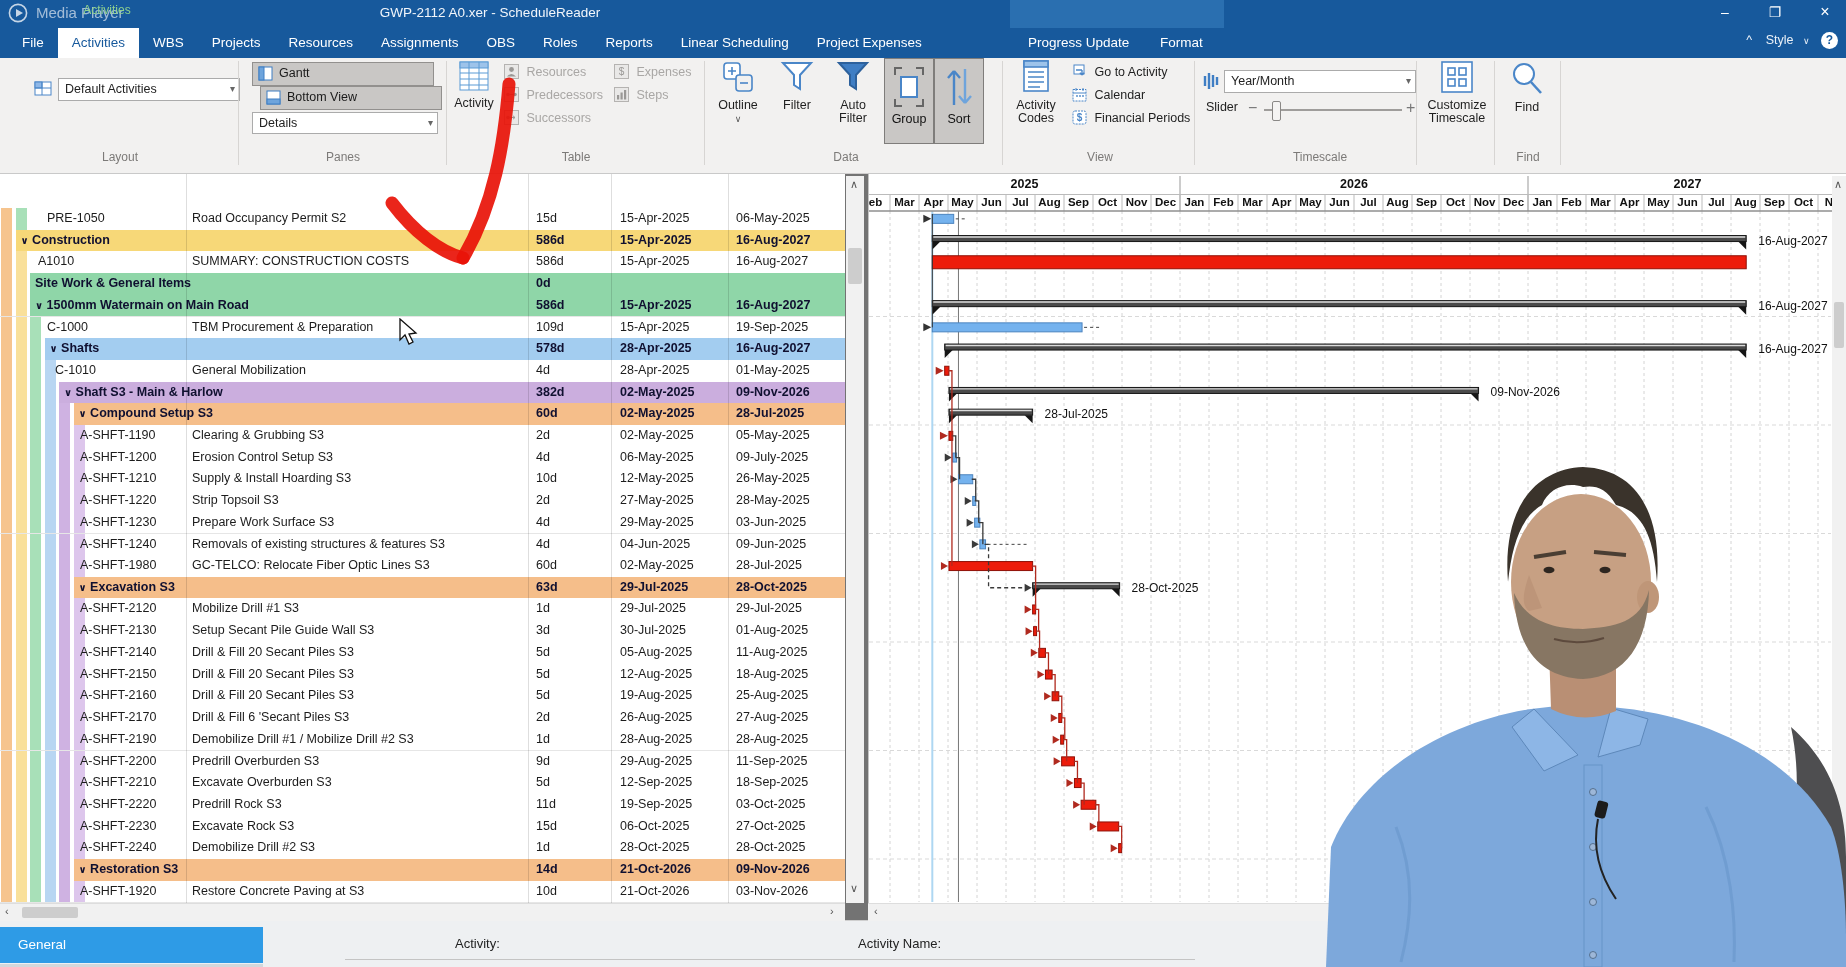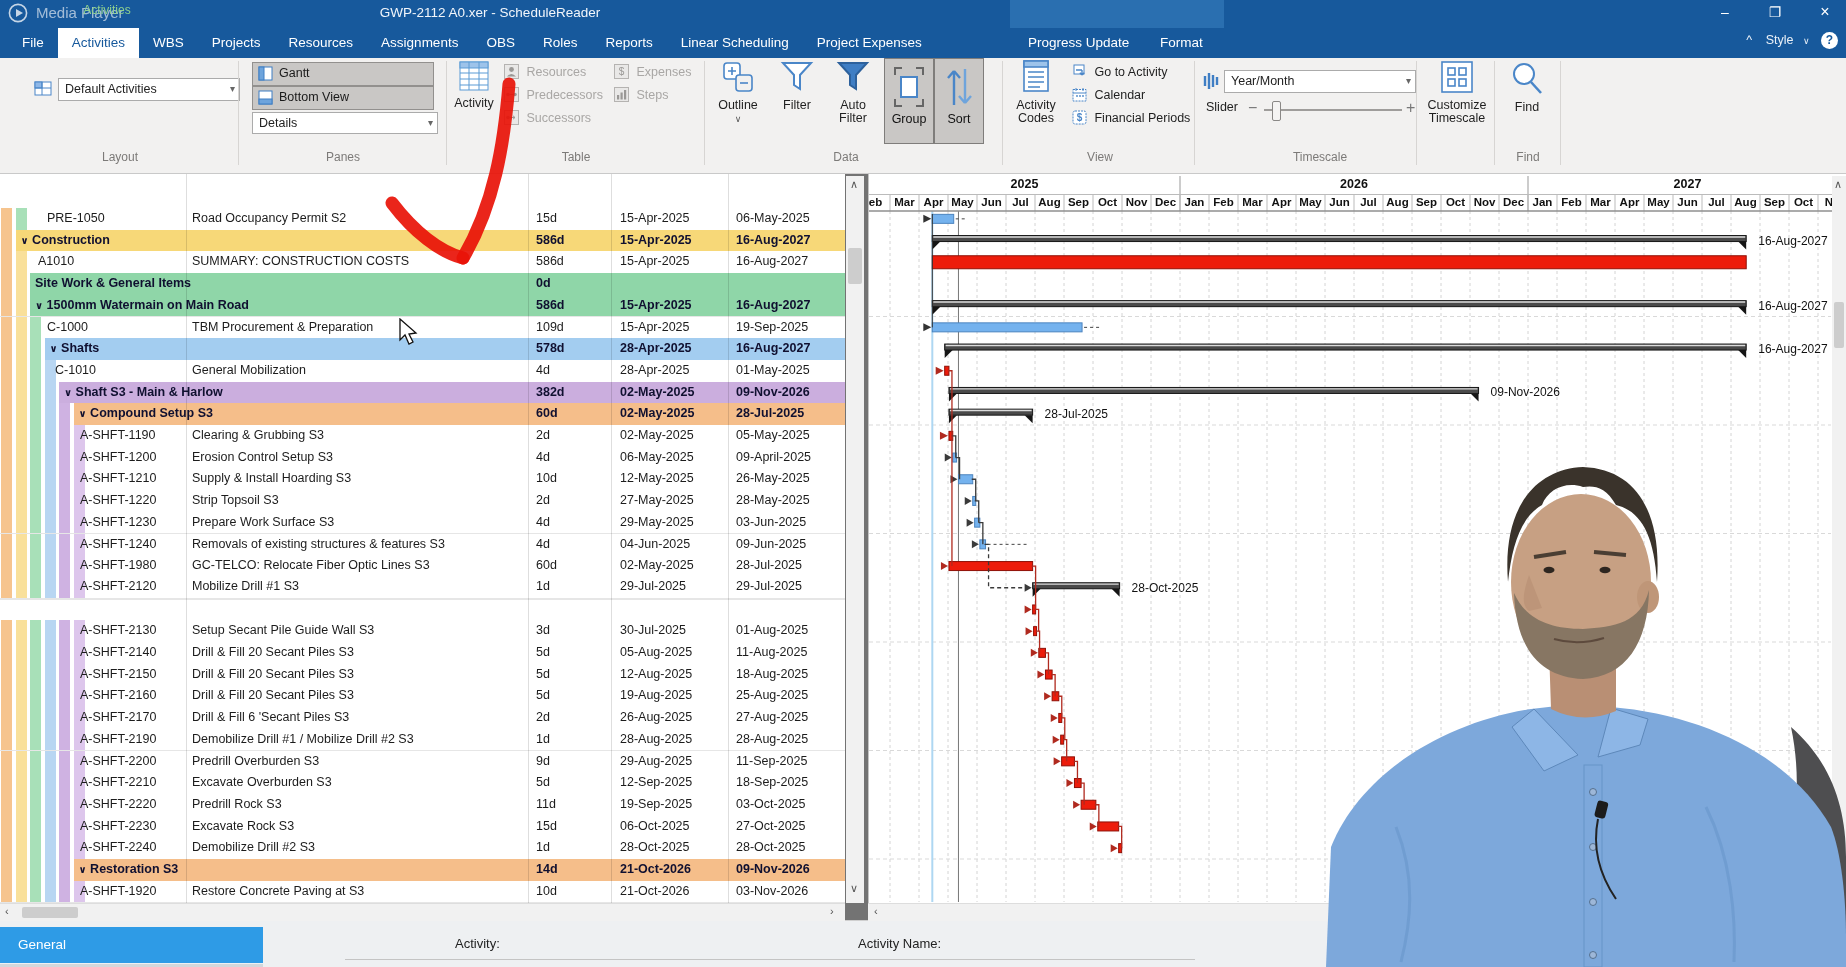--- a/index.html
+++ b/index.html
@@ -117,21 +117,21 @@
     <div class="gcap" style="left:40px;width:160px;">Layout</div>
     <div class="rdiv" style="left:238px;"></div>
 
     <div class="toggle" style="left:252px;top:4px;width:180px;height:22px;">
       <svg style="position:absolute;left:5px;top:3px" width="15" height="15" viewBox="0 0 15 15">
           <rect x="1" y="1" width="13" height="13" fill="#fff" stroke="#3f7ec4"></rect>
           <rect x="1" y="1" width="5" height="13" fill="#6ea4dc" stroke="#3f7ec4"></rect>
         </svg>
       <span class="pbtn-lbl">Gantt</span>
       </div>
-    <div class="toggle" style="left:252px;top:28px;width:180px;height:22px;text-align:center;">
+    <div class="toggle" style="left:260px;top:28px;width:180px;height:22px;text-align:center;">
       <svg style="position:absolute;left:5px;top:3px" width="15" height="15" viewBox="0 0 15 15">
           <rect x="1" y="1" width="13" height="13" fill="#fff" stroke="#3f7ec4"></rect>
           <rect x="1" y="9" width="13" height="5" fill="#6ea4dc" stroke="#3f7ec4"></rect>
         </svg>
       <span class="pbtn-lbl">Bottom View</span>
       </div>
     <div class="combo" style="left:252px;top:54px;width:178px;height:20px;"><span>Details</span><span class="dd">▾</span></div>
     <div class="gcap" style="left:263px;width:160px;">Panes</div>
     <div class="rdiv" style="left:446px;"></div>
 
@@ -397,21 +397,21 @@
           <i class="strip" style="left:1px;background:#f6c48e"></i>
           <i class="strip" style="left:15.5px;background:#f9e09a"></i>
           <i class="strip" style="left:30px;background:#a8e0b8"></i>
           <i class="strip" style="left:44.5px;background:#b8d6f2"></i>
           <i class="strip" style="left:59px;background:#cfb2e2"></i>
           <i class="strip" style="left:73.5px;background:#ddc6ec"></i>
           <span class="cell" style="left:80px">A-SHFT-1200</span>
           <span class="cell" style="left:192px">Erosion Control Setup S3</span>
           <span class="cell" style="left:536px">4d</span>
           <span class="cell" style="left:620px">06-May-2025</span>
-          <span class="cell" style="left:736px">09-April-2025</span>
+          <span class="cell" style="left:736px">09-July-2025</span>
         </div>
         <div class="trow" style="top: 294.4px;">
           <i class="strip" style="left:1px;background:#f6c48e"></i>
           <i class="strip" style="left:15.5px;background:#f9e09a"></i>
           <i class="strip" style="left:30px;background:#a8e0b8"></i>
           <i class="strip" style="left:44.5px;background:#b8d6f2"></i>
           <i class="strip" style="left:59px;background:#cfb2e2"></i>
           <i class="strip" style="left:73.5px;background:#ddc6ec"></i>
           <span class="cell" style="left:80px">A-SHFT-1210</span>
           <span class="cell" style="left:192px">Supply &amp; Install Hoarding S3</span>
@@ -476,21 +476,21 @@
           <i class="strip" style="left:15.5px;background:#f9e09a"></i>
           <i class="strip" style="left:30px;background:#a8e0b8"></i>
           <i class="strip" style="left:44.5px;background:#b8d6f2"></i>
           <i class="strip" style="left:59px;background:#cfb2e2"></i>
           <i class="gfill" style="left:73.5px;width:771.5px;background:#f5be8a"></i>
           <span class="cell name b" style="left:78.5px"><b class="crt">∨</b> Excavation S3</span>
           <span class="cell b" style="left:536px">63d</span>
           <span class="cell b" style="left:620px">29-Jul-2025</span>
           <span class="cell b" style="left:736px">28-Oct-2025</span>
         </div>
-        <div class="trow" style="top: 402px; text-decoration: underline;">
+        <div class="trow" style="top: 424px; text-decoration: underline;">
           <i class="strip" style="left:1px;background:#f6c48e"></i>
           <i class="strip" style="left:15.5px;background:#f9e09a"></i>
           <i class="strip" style="left:30px;background:#a8e0b8"></i>
           <i class="strip" style="left:44.5px;background:#b8d6f2"></i>
           <i class="strip" style="left:59px;background:#cfb2e2"></i>
           <i class="strip" style="left:73.5px;background:#ddc6ec"></i>
           <span class="cell" style="left:80px">A-SHFT-2120</span>
           <span class="cell" style="left:192px">Mobilize Drill #1 S3</span>
           <span class="cell" style="left:536px">1d</span>
           <span class="cell" style="left:620px">29-Jul-2025</span>

